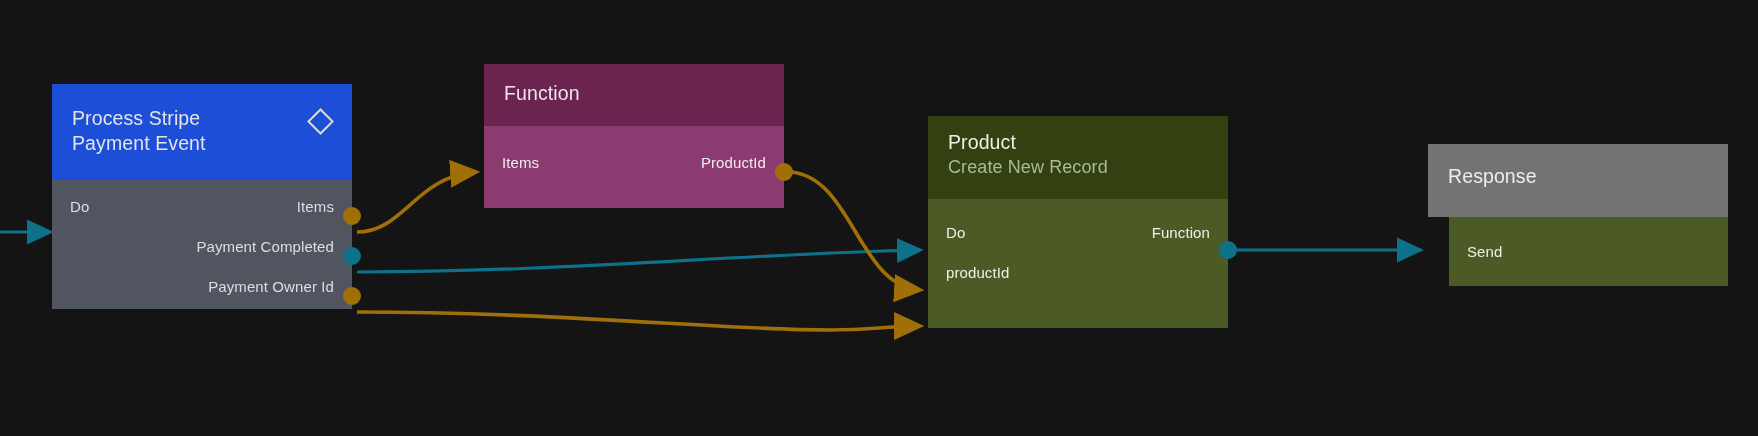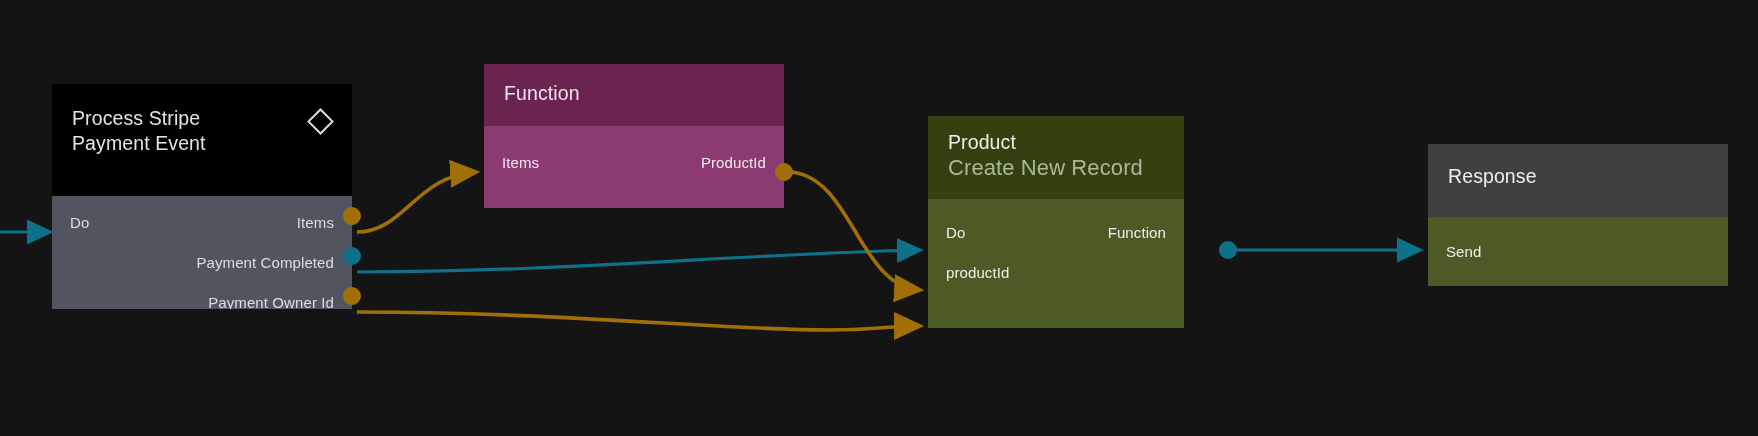--- a/index.html
+++ b/index.html
@@ -49,21 +49,21 @@
     display: flex;
     flex-direction: column;
   }
   .node-title {
     font-size: 19.5px;
     line-height: 25px;
     letter-spacing: 0.1px;
     white-space: pre-line;
   }
   .node-subtitle {
-    font-size: 22px;
+    font-size: 18px;
     line-height: 25px;
     letter-spacing: 0.1px;
   }
   .node-body {
     box-sizing: border-box;
     width: 100%;
     position: relative;
   }
   .port-row {
     position: absolute;
@@ -86,22 +86,22 @@
   .port-dot {
     position: absolute;
     width: 18px;
     height: 18px;
     border-radius: 50%;
   }
 
   
   #node-process { left: 52px; top: 84px; width: 300px; height: 225px; }
   #node-process .node-header {
-    height: 112px;
-    background: #000000;
+    height: 96px;
+    background: #1d4ed8;
     padding: 22px 20px 12px 20px;
   }
   #node-process .node-title { color: #e2e4e8; }
   #node-process .node-body {
     height: 131px;
     background: #51555f;
   }
   .diamond-icon {
     width: 19px;
     height: 19px;
@@ -120,45 +120,46 @@
     padding: 17px 20px 0 20px;
   }
   #node-function .node-title { color: #f0e4ec; }
   #node-function .node-body {
     height: 82px;
     background: #8b3b70;
   }
   #node-function .port-label { color: #f3e9f0; }
 
   
-  #node-product { left: 928px; top: 116px; width: 256px; height: 212px; }
+  #node-product { left: 928px; top: 116px; width: 300px; height: 212px; }
   #node-product .node-header {
     height: 83px;
     background: #32410f;
     padding: 14px 20px 0 20px;
   }
   #node-product .node-title { color: #eef0e6; }
   #node-product .node-subtitle { color: #aab99a; }
   #node-product .node-body {
     height: 129px;
     background: #4c5b26;
   }
   #node-product .port-label { color: #eef0e6; }
 
   
   #node-response { left: 1428px; top: 144px; width: 300px; height: 142px; }
   #node-response .node-header {
     height: 73px;
-    background: #404040;
+    background: #737373;
     padding: 20px 28px 0 20px;
   }
   #node-response .node-title { color: #eef0e6; }
   #node-response .node-body {
     height: 69px;
     background: #4c5b26;
+    margin-left: 21px;
   }
   #node-response .port-label { color: #eef0e6; }
 
   #node-process .port-label { color: #dcdee2; }
 </style>
 </head>
 <body>
 
 <div id="canvas">
 

